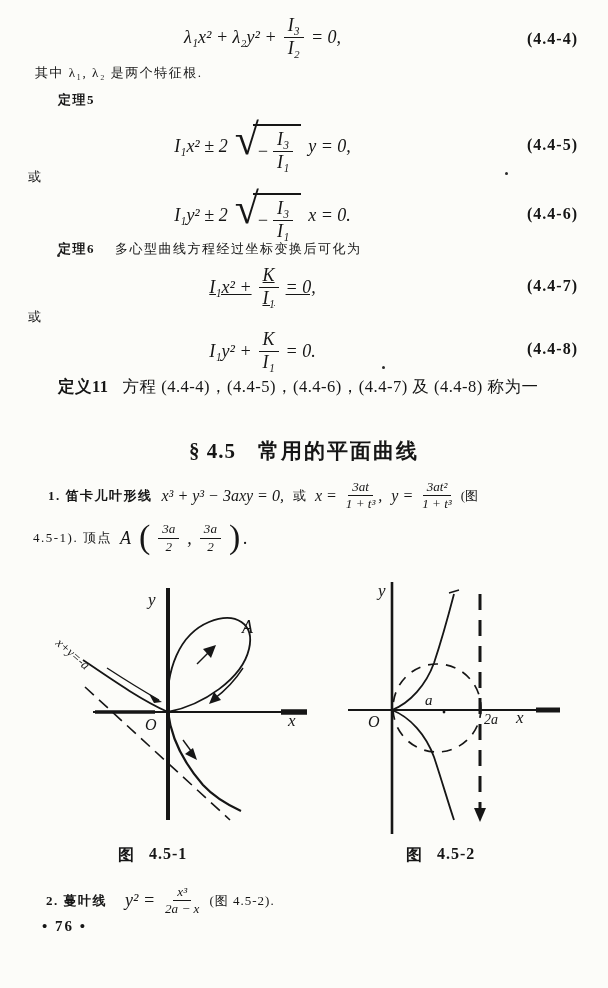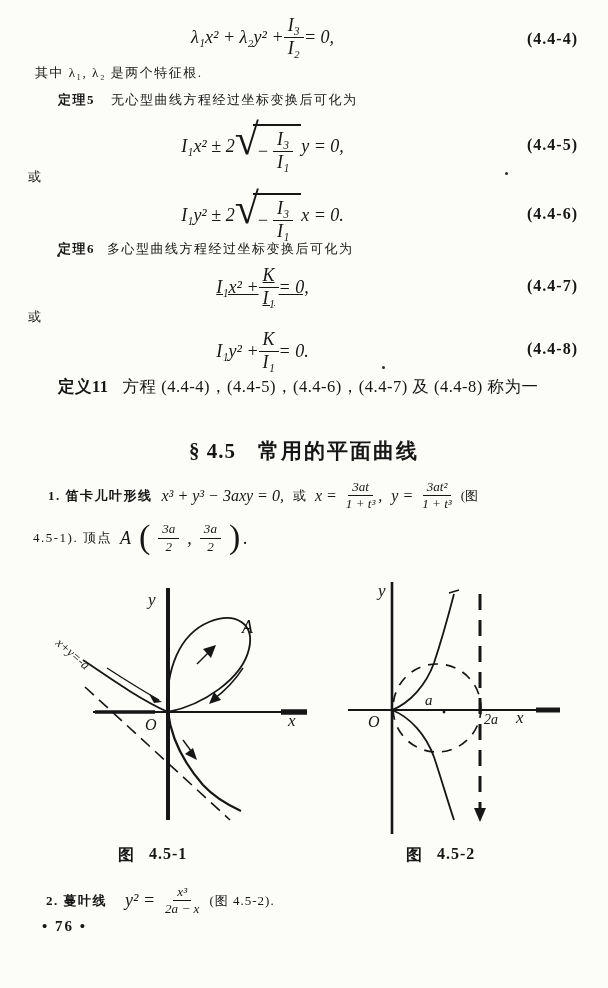--- a/index.html
+++ b/index.html
@@ -10,21 +10,21 @@
   }
   .abs { position:absolute; white-space:nowrap; }
   .cjk { font-size:13px; letter-spacing:1.5px; }
   .cjk-s { font-size:16.5px; letter-spacing:0.5px; }
   .b { font-weight:700; }
   .math { font-style:italic; font-size:18px; font-family:"Liberation Serif","DejaVu Serif",serif; }
   .math-s { font-style:italic; font-size:16px; }
   
   .eqrow {
     position:absolute; left:0; width:525px;
-    display:flex; justify-content:center; align-items:center; gap:0;
+    display:flex; justify-content:center; align-items:center; gap:7px;
   }
   .tag {
     position:absolute; right:30px; font-weight:700; font-size:16px;
     letter-spacing:1px; font-family:"Liberation Serif","DejaVu Serif",serif;
   }
   .frac { display:inline-flex; flex-direction:column; align-items:center;
           line-height:1.1; font-size:0.82em; vertical-align:middle; }
   .frac .num { padding:0 4px 1px; border-bottom:1.6px solid #161616; }
   .frac .den { padding-top:1px; }
   .sqrt { display:inline-flex; align-items:flex-start; }
@@ -57,21 +57,20 @@
       <span class="den math">I₂</span>
     </span>
     <span class="math">= 0,</span>
   </div>
   <div class="tag" style="top:30px;">(4.4-4)</div>
 
   <div class="abs cjk" style="left:35px; top:64px;">其中 λ₁, λ₂ 是两个特征根.</div>
 
   <div class="textline" style="left:58px; top:91px; gap:16px;">
     <span class="cjk b">定理5</span>
-    <span class="cjk">无心型曲线方程经过坐标变换后可化为</span>
   </div>
 
   <div class="eqrow" style="top:121px;">
     <span class="math">I₁x² ± 2</span>
     <span class="sqrt">
       <span class="sign">√</span>
       <span class="body">
         <span class="math">−</span>
         <span class="frac">
           <span class="num math">I₃</span>
@@ -94,21 +93,21 @@
         <span class="frac">
           <span class="num math">I₃</span>
           <span class="den math">I₁</span>
         </span>
       </span>
     </span>
     <span class="math">x = 0.</span>
   </div>
   <div class="tag" style="top:205px;">(4.4-6)</div>
 
-  <div class="textline" style="left:58px; top:240px; gap:12px;">
+  <div class="textline" style="left:58px; top:240px; gap:20px;">
     <span class="cjk b">定理6</span>
     <span class="cjk">多心型曲线方程经过坐标变换后可化为</span>
   </div>
 
   <div class="eqrow" style="top:266px;text-decoration:underline;">
     <span class="math">I₁x² +</span>
     <span class="frac">
       <span class="num math">K</span>
       <span class="den math">I₁</span>
     </span>

